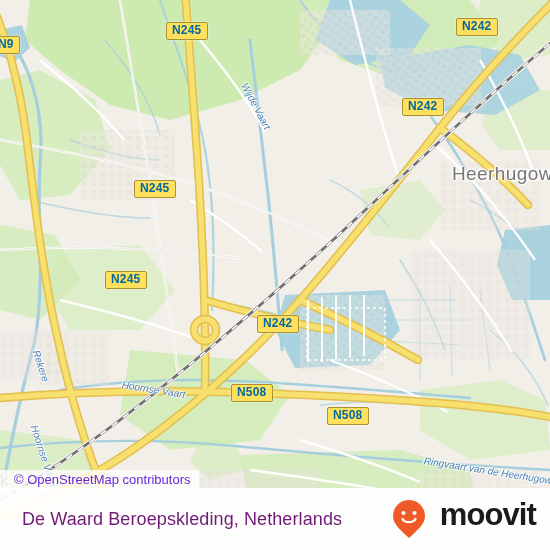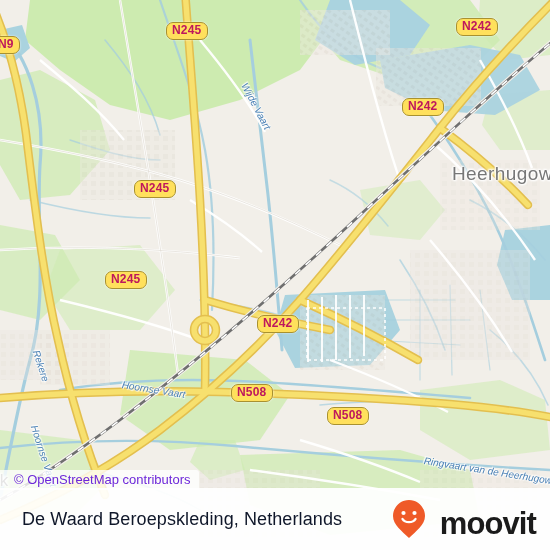--- a/index.html
+++ b/index.html
@@ -24,21 +24,21 @@
   .city-lbl-sm{
     color:#8a8a8a;font-size:17px;
     text-shadow:0 0 3px #fff,0 0 3px #fff,1px 1px 2px #fff,-1px -1px 2px #fff;
   }
   .water-lbl{
     color:#4a80b5;font-size:10px;font-style:italic;
     text-shadow:0 0 2px #fff,0 0 2px #fff,1px 1px 1px #fff,-1px -1px 1px #fff;
   }
   .shield{
     position:absolute;background:#ffe05c;border:1.6px solid #a89130;
-    border-radius:7px;color:#be185d;font-size:12px;font-weight:bold;
+    border-radius:2px;color:#0369a1;font-size:12px;font-weight:bold;
     padding:1px 5px 2px 5px;line-height:13px;letter-spacing:.2px;
     box-shadow:0 0 2px rgba(255,255,255,.8);
   }
 
   
   #popup{
     position:absolute;left:190px;top:124px;width:172px;
     filter:drop-shadow(0 2px 5px rgba(0,0,0,.35));
   }
   #popup-head{
@@ -66,22 +66,22 @@
     font-size:13px;color:#6d28d9;
   }
 
   
   #footer{
     position:absolute;left:0;bottom:0;width:550px;height:62px;
     background:rgba(255,255,255,.93);
     display:flex;align-items:center;justify-content:space-between;
     box-sizing:border-box;padding:0 14px 0 22px;
   }
-  #footer-title{color:#0f172a;font-size:18px;letter-spacing:.1px;}
-  #brand{display:flex;align-items:flex-end;gap:14px;}
+  #footer-title{color:#701a75;font-size:18px;letter-spacing:.1px;}
+  #brand{display:flex;align-items:flex-start;gap:14px;}
   #brand-text{
     color:#1b1b1b;font-size:31px;font-weight:bold;letter-spacing:-.9px;
     line-height:31px;
   }
 </style>
 </head>
 <body>
 
 <div id="app">
 

